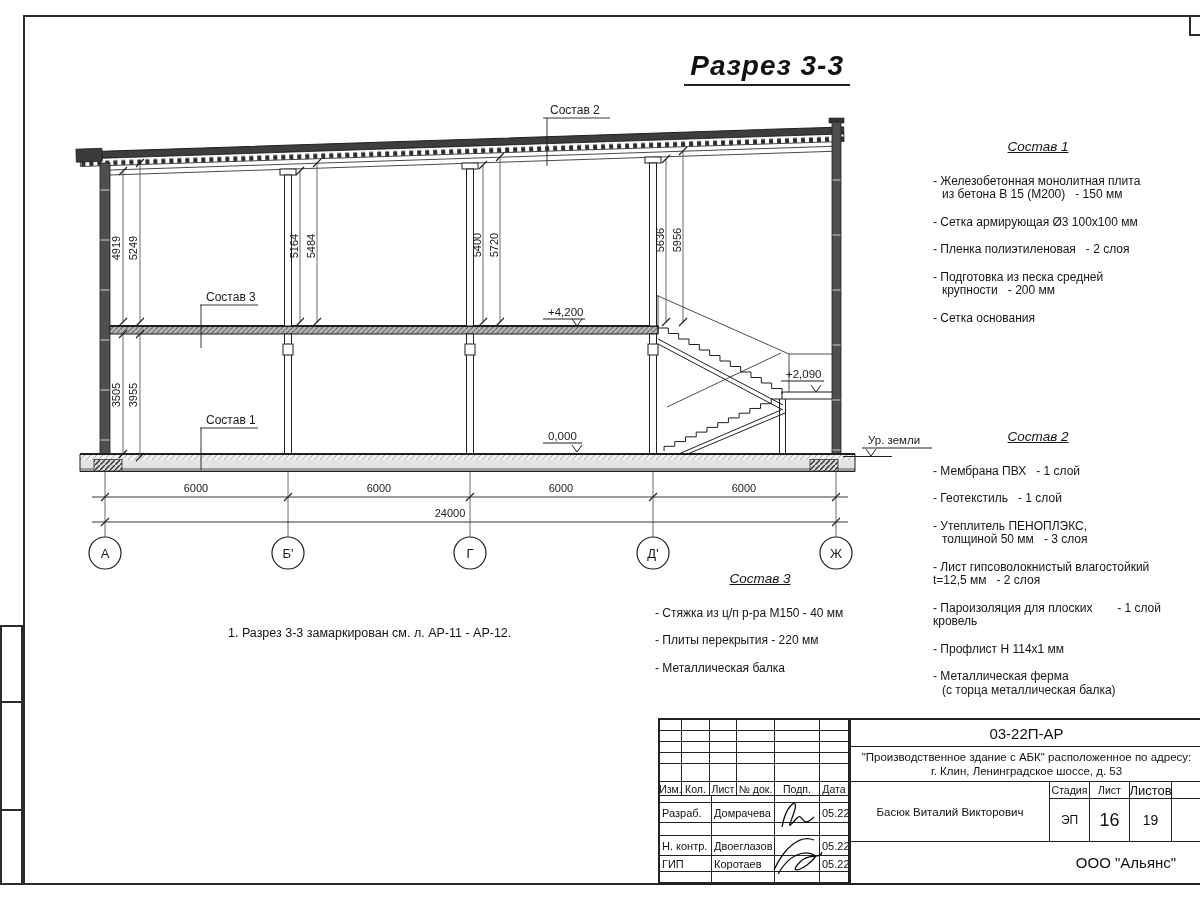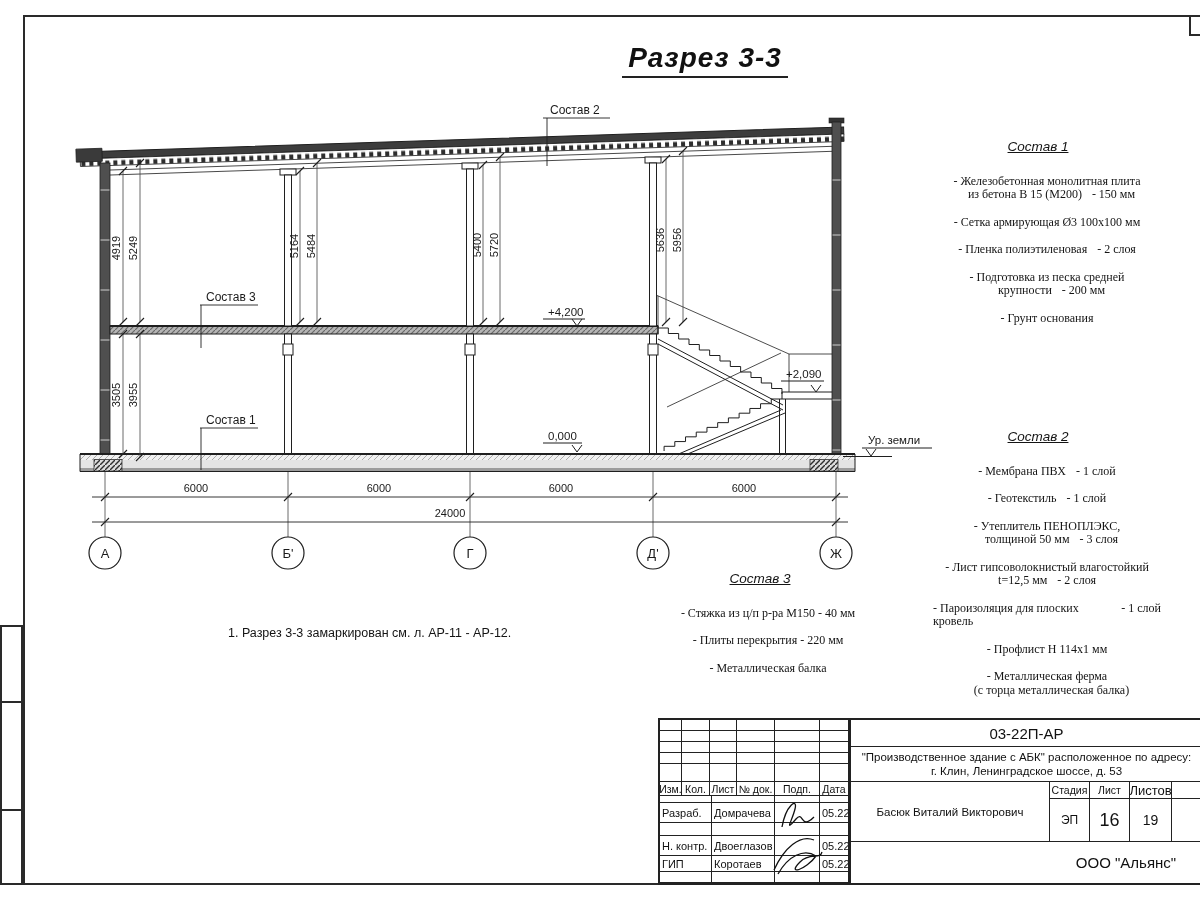--- a/index.html
+++ b/index.html
@@ -5,29 +5,29 @@
   html,body{margin:0;padding:0;background:#fff;}
   #page{position:relative;width:1200px;height:900px;overflow:hidden;background:#fff;
         font-family:"Liberation Sans",sans-serif;color:#111;}
   
   .frame{position:absolute;left:23px;top:15px;width:1177px;height:870px;
          border:2px solid #2a2a2a;border-right:none;box-sizing:border-box;}
   .corner-box{position:absolute;left:1189px;top:15px;width:11px;height:21px;
          border-left:2px solid #2a2a2a;border-bottom:2px solid #2a2a2a;box-sizing:border-box;}
   .mbox{position:absolute;left:0;width:23px;border:2px solid #2a2a2a;box-sizing:border-box;}
   
-  .sheet-title{position:absolute;left:560px;top:42px;width:290px;text-align:center;}
+  .sheet-title{position:absolute;left:560px;top:50px;width:290px;text-align:right;}
   .sheet-title span{display:inline-block;font-size:28px;font-style:italic;font-weight:600;
          letter-spacing:1px;border-bottom:2px solid #222;padding:0 6px 2px 6px;}
   
   .sostav{position:absolute;font-size:12px;line-height:13.5px;color:#141414;}
   .sostav-title{font-style:italic;font-size:13.5px;text-decoration:underline;
          text-align:center;width:210px;margin-bottom:21px;}
   .sostav-item{margin-bottom:14px;}
-  .sline{display:flex;justify-content:center;padding-right:24px;font-family:Liberation Serif, serif;}
+  .sline{display:flex;justify-content:flex-start;padding-right:24px;}
   .sline.ind{padding-left:9px;}
   .sval{white-space:nowrap;margin-left:10px;}
   .note{position:absolute;left:228px;top:626px;font-size:12.5px;white-space:nowrap;color:#141414;}
   
   .tb{position:absolute;left:658px;top:718px;width:542px;height:167px;box-sizing:border-box;
       border-top:2px solid #222;border-left:2px solid #222;border-bottom:2px solid #222;
       font-size:11px;color:#111;}
   .tb .cell{position:absolute;box-sizing:border-box;display:flex;align-items:center;justify-content:center;
       text-align:center;overflow:hidden;}
   .tb .bR{border-right:1px solid #222;text-align:center;} .tb .bB{border-bottom:1px solid #222;}
@@ -277,21 +277,21 @@
         <div class="sline">
           <span>- Подготовка из песка средней</span>
         </div>
         <div class="sline ind">
           <span>крупности</span>
           <span class="sval">- 200 мм</span>
         </div>
       </div>
       <div class="sostav-item">
         <div class="sline">
-          <span>- Грунт основания</span>
+          <span>- Сетка основания</span>
         </div>
       </div>
     </div>
   <div class="sostav" id="sostav2" style="left:933px;top:430px;width:252px;">
       <div class="sostav-title">Состав 2</div>
       <div class="sostav-item">
         <div class="sline">
           <span>- Мембрана ПВХ</span>
           <span class="sval">- 1 слой</span>
         </div>

